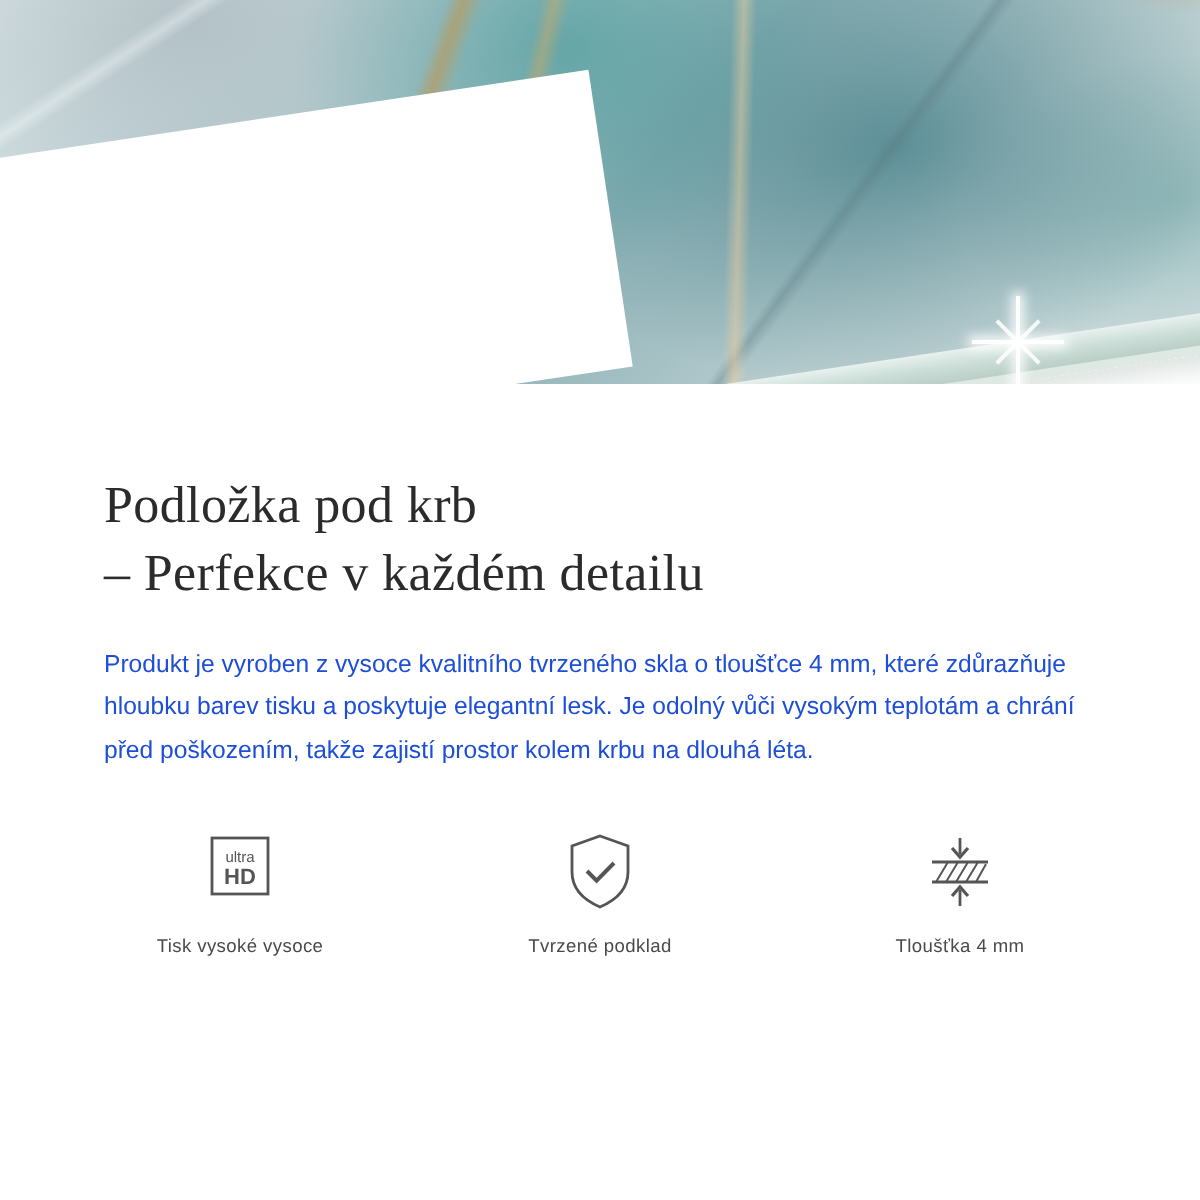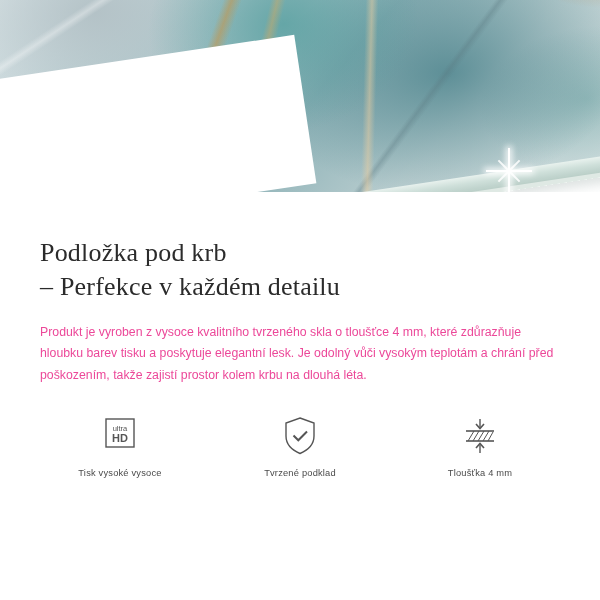--- a/index.html
+++ b/index.html
@@ -126,36 +126,36 @@
   .sparkle-d2 {
     position: absolute;
     left: 50%; top: 50%;
     width: 30px; height: 2px;
     background: rgba(255,255,255,0.85);
     transform: translate(-50%,-50%) rotate(-45deg);
   }
 
   
   .content {
-    padding: 14px 36px 0 40px;
+    padding: 14px 36px 0 52px;
   }
   .headline {
     font-family: "Liberation Serif", serif;
     font-size: 26px;
     line-height: 1.30;
     color: #2b2b2b;
     font-weight: 400;
     margin: 0 0 18px 0;
     letter-spacing: 0.2px;
   }
   .headline .line2 { display: block; }
   .body-copy {
     font-size: 12.3px;
     line-height: 1.78;
-    color: #ec4899;
+    color: #1d4ed8;
     margin: 0;
     max-width: 535px;
   }
 
   
   .features {
     margin-top: 26px;
     display: grid;
     grid-template-columns: repeat(3, 1fr);
     row-gap: 16px;

